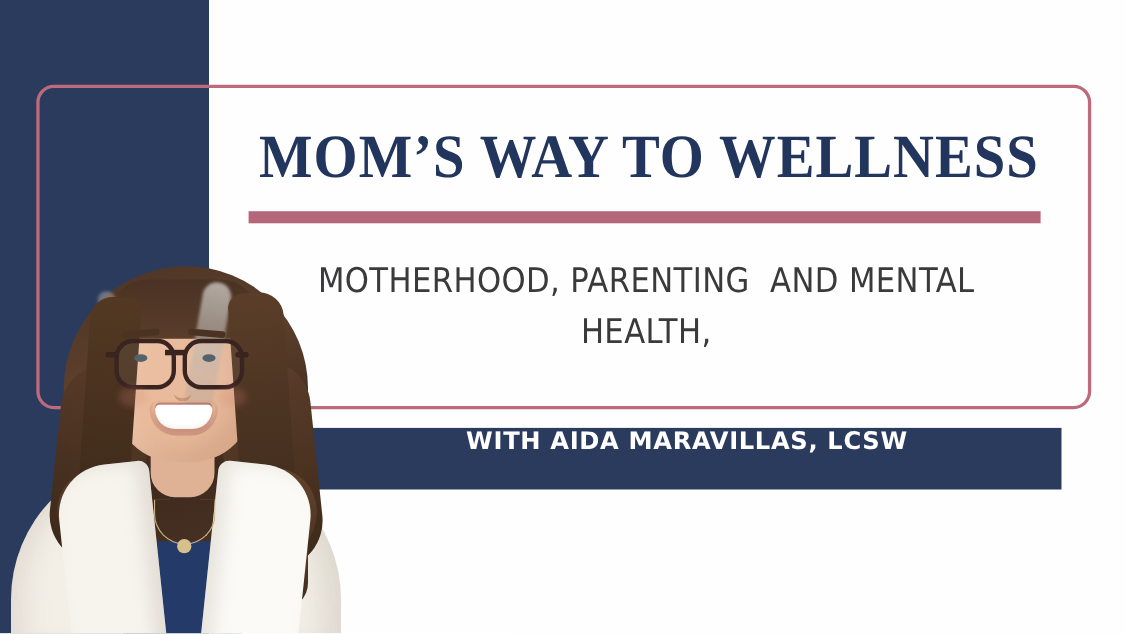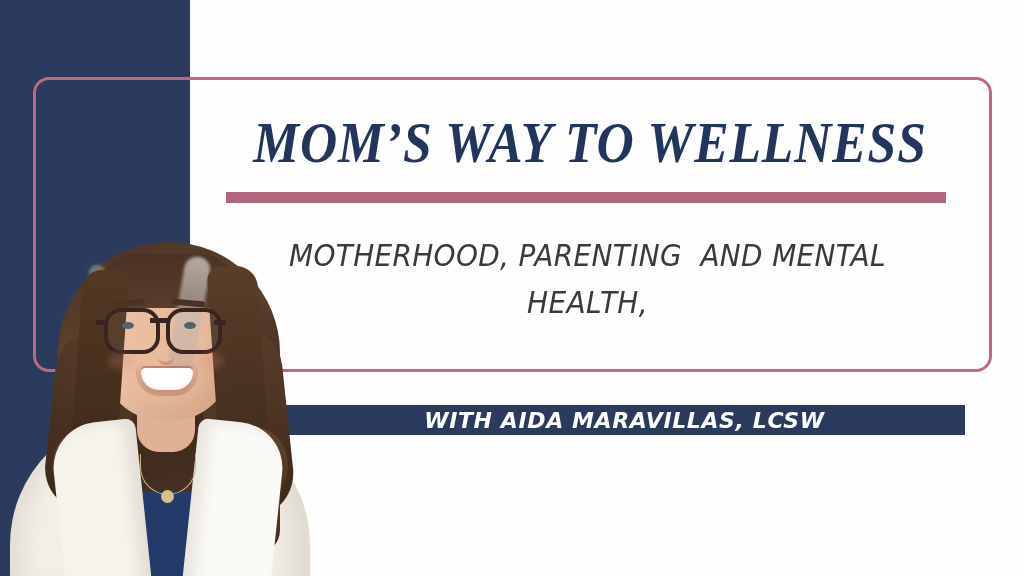--- a/index.html
+++ b/index.html
@@ -10,21 +10,20 @@
   body {
     font-family: "Liberation Sans", sans-serif;
   }
 
   .slide {
     position: relative;
     width: 1024px;
     height: 576px;
     overflow: hidden;
     background: #fefefe;
-    font-style: italic;
   }
 
   
   .navy-panel {
     position: absolute;
     left: 0;
     top: 0;
     width: 190px;
     height: 576px;
     background: #2a3b5e;
@@ -85,26 +84,25 @@
     color: #3a3a3c;
     transform: scaleX(0.90);
     transform-origin: center top;
     white-space: pre-wrap;
   }
 
   
   .banner {
     position: absolute;
     left: 284px;
-    top: 405px;
+    top: 389px;
     width: 681px;
-    height: 30px;
+    height: 56px;
     background: #2a3b5e;
     display: flex;
-    align-items: center;
     justify-content: center;
   }
   .banner-text {
     font-family: "DejaVu Sans", sans-serif;
     font-weight: bold;
     font-size: 22px;
     letter-spacing: 0.6px;
     color: #ffffff;
     white-space: nowrap;
   }

